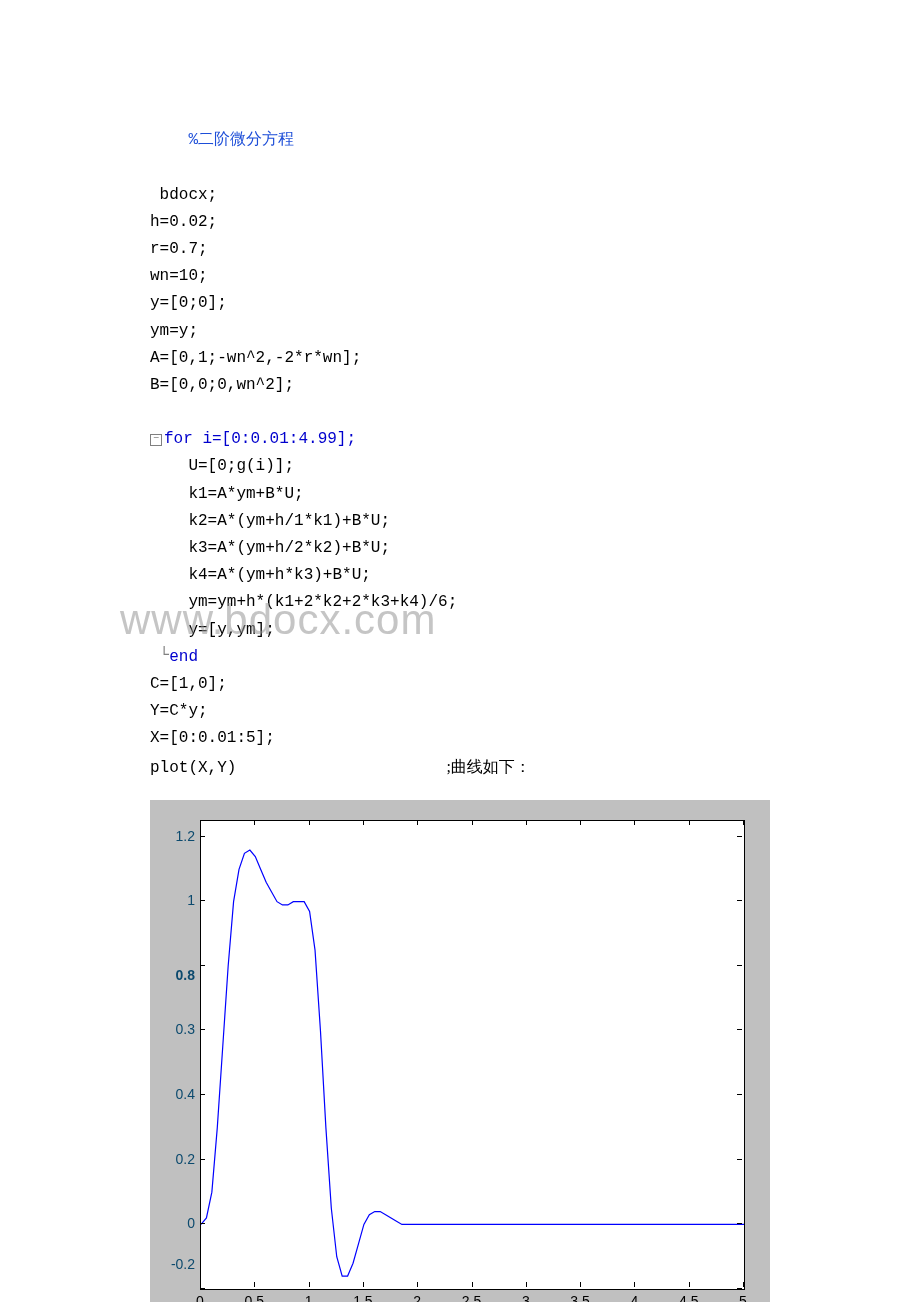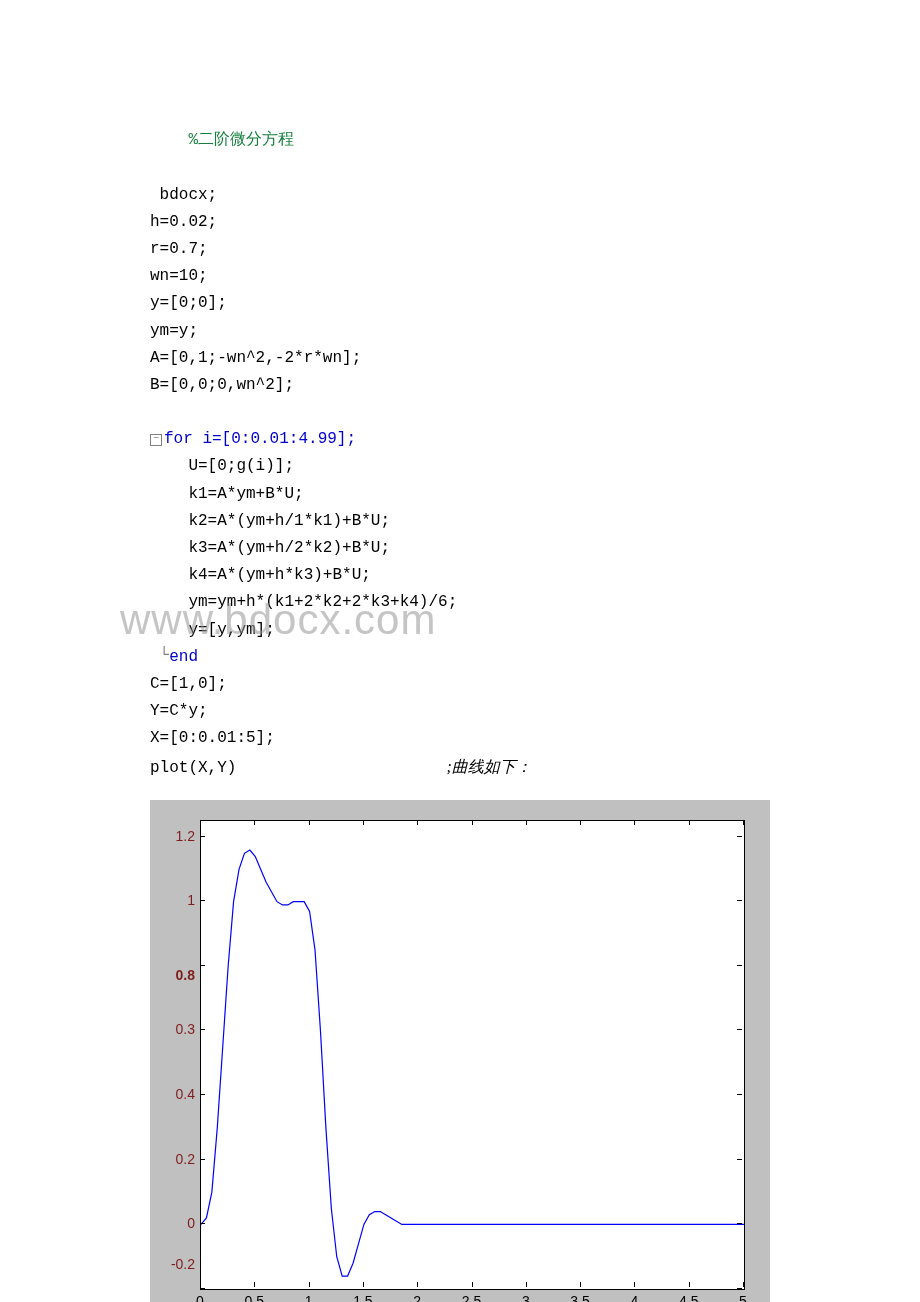--- a/index.html
+++ b/index.html
@@ -14,21 +14,21 @@
   }
   .code-block {
     font-family: "Consolas", "Courier New", monospace;
     font-size: 16px;
     line-height: 1.7;
     color: #000000;
     white-space: pre;
     position: relative;
   }
   .comment {
-    color: #15803d;
+    color: #1d4ed8;
   }
   .keyword {
     color: #0000cd;
   }
   .bracket-minus {
     display: inline-block;
     width: 10px;
     height: 10px;
     border: 1px solid #808080;
     text-align: center;
@@ -57,21 +57,20 @@
   .watermark-wrap {
     position: absolute;
     left: 120px;
     top: 596px;
     z-index: 5;
   }
   .annot {
     font-family: "SimSun", "宋体", serif;
     font-size: 16px;
     color: #000;
-    font-style: italic;
   }
   .chart-container {
     margin-top: 18px;
     background: #c0c0c0;
     width: 620px;
     height: 520px;
     position: relative;
   }
   .plot-area {
     position: absolute;
@@ -80,21 +79,21 @@
     width: 545px;
     height: 470px;
     background: #ffffff;
     border: 1px solid #000000;
     box-sizing: border-box;
   }
   .ytick-label {
     position: absolute;
     font-family: Arial, sans-serif;
     font-size: 14px;
-    color: #7f1d1d;
+    color: #0c4a6e;
     right: 575px;
     text-align: right;
     width: 40px;
   }
   .xtick-label {
     position: absolute;
     font-family: Arial, sans-serif;
     font-size: 14px;
     color: #000;
     top: 493px;

